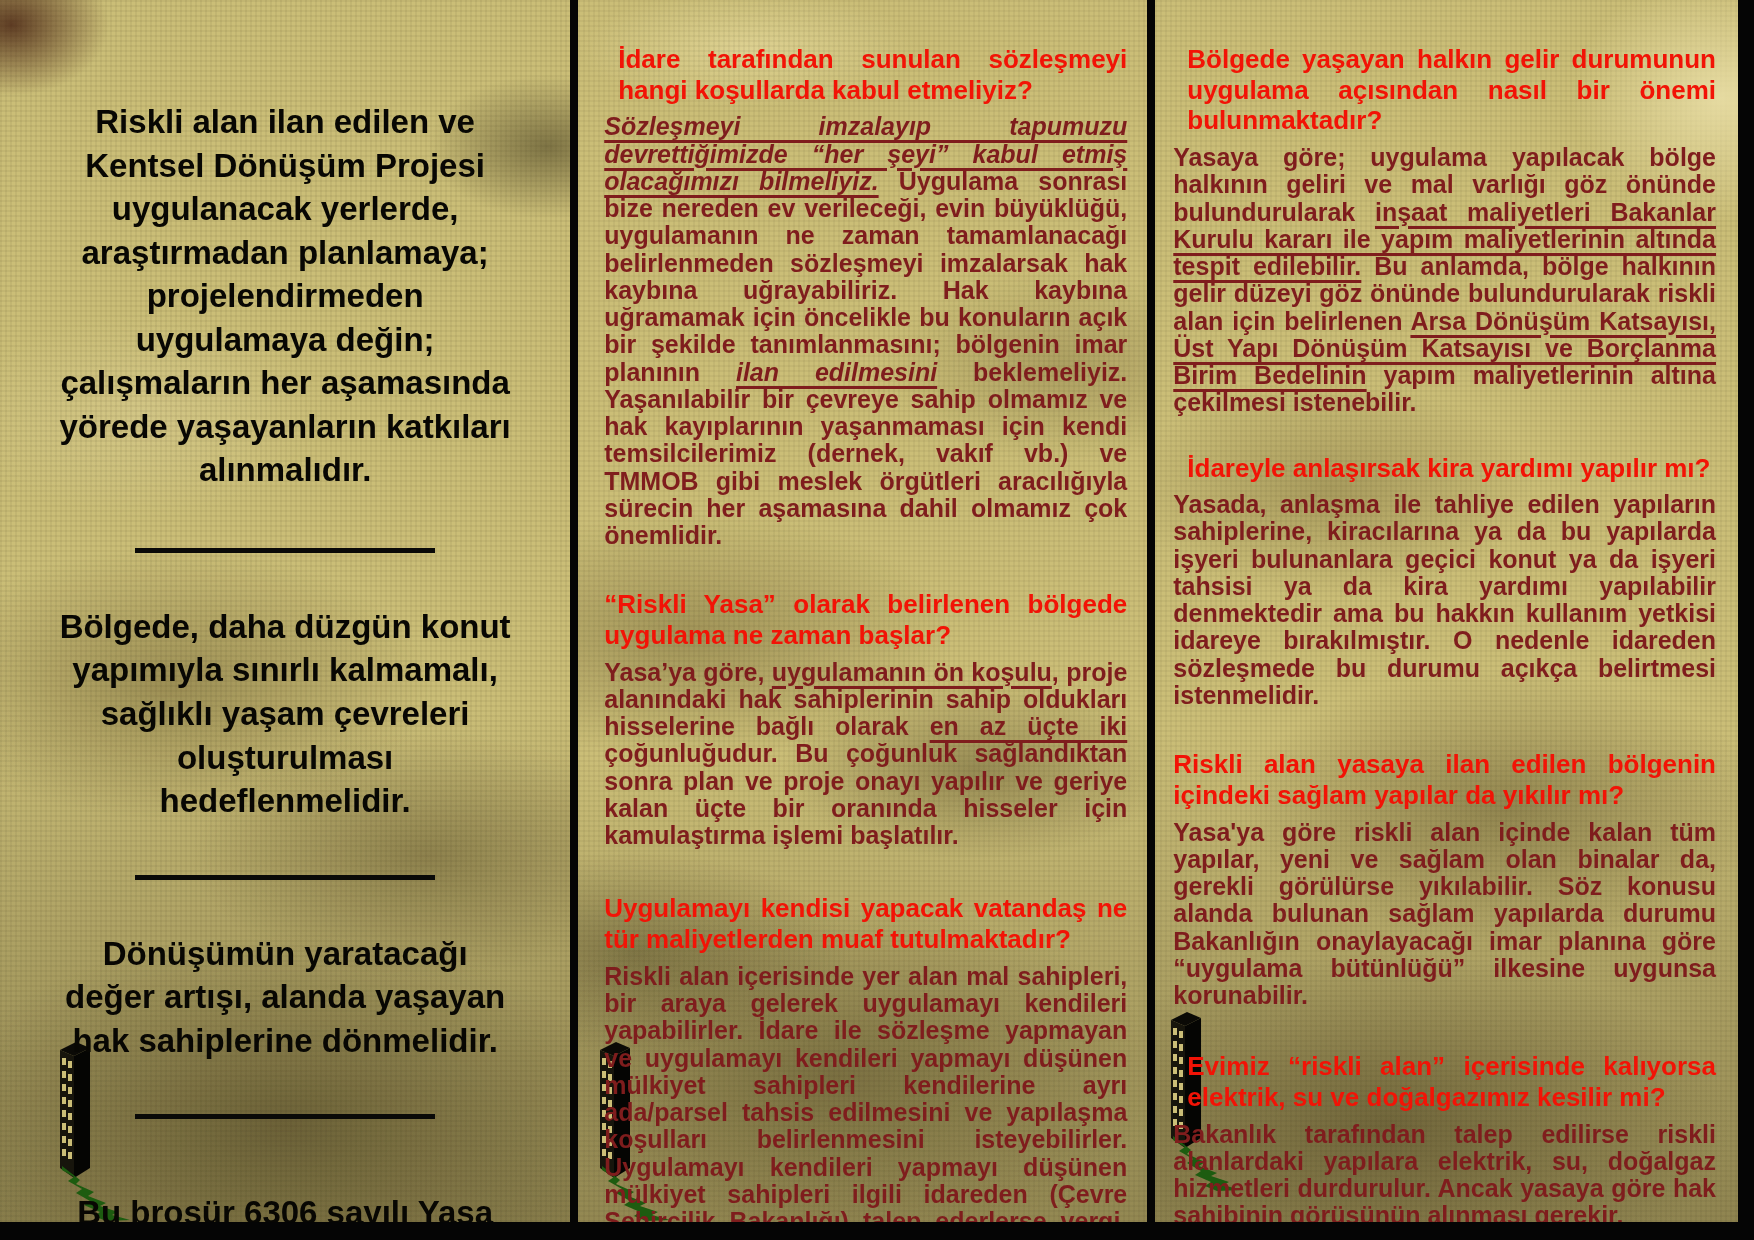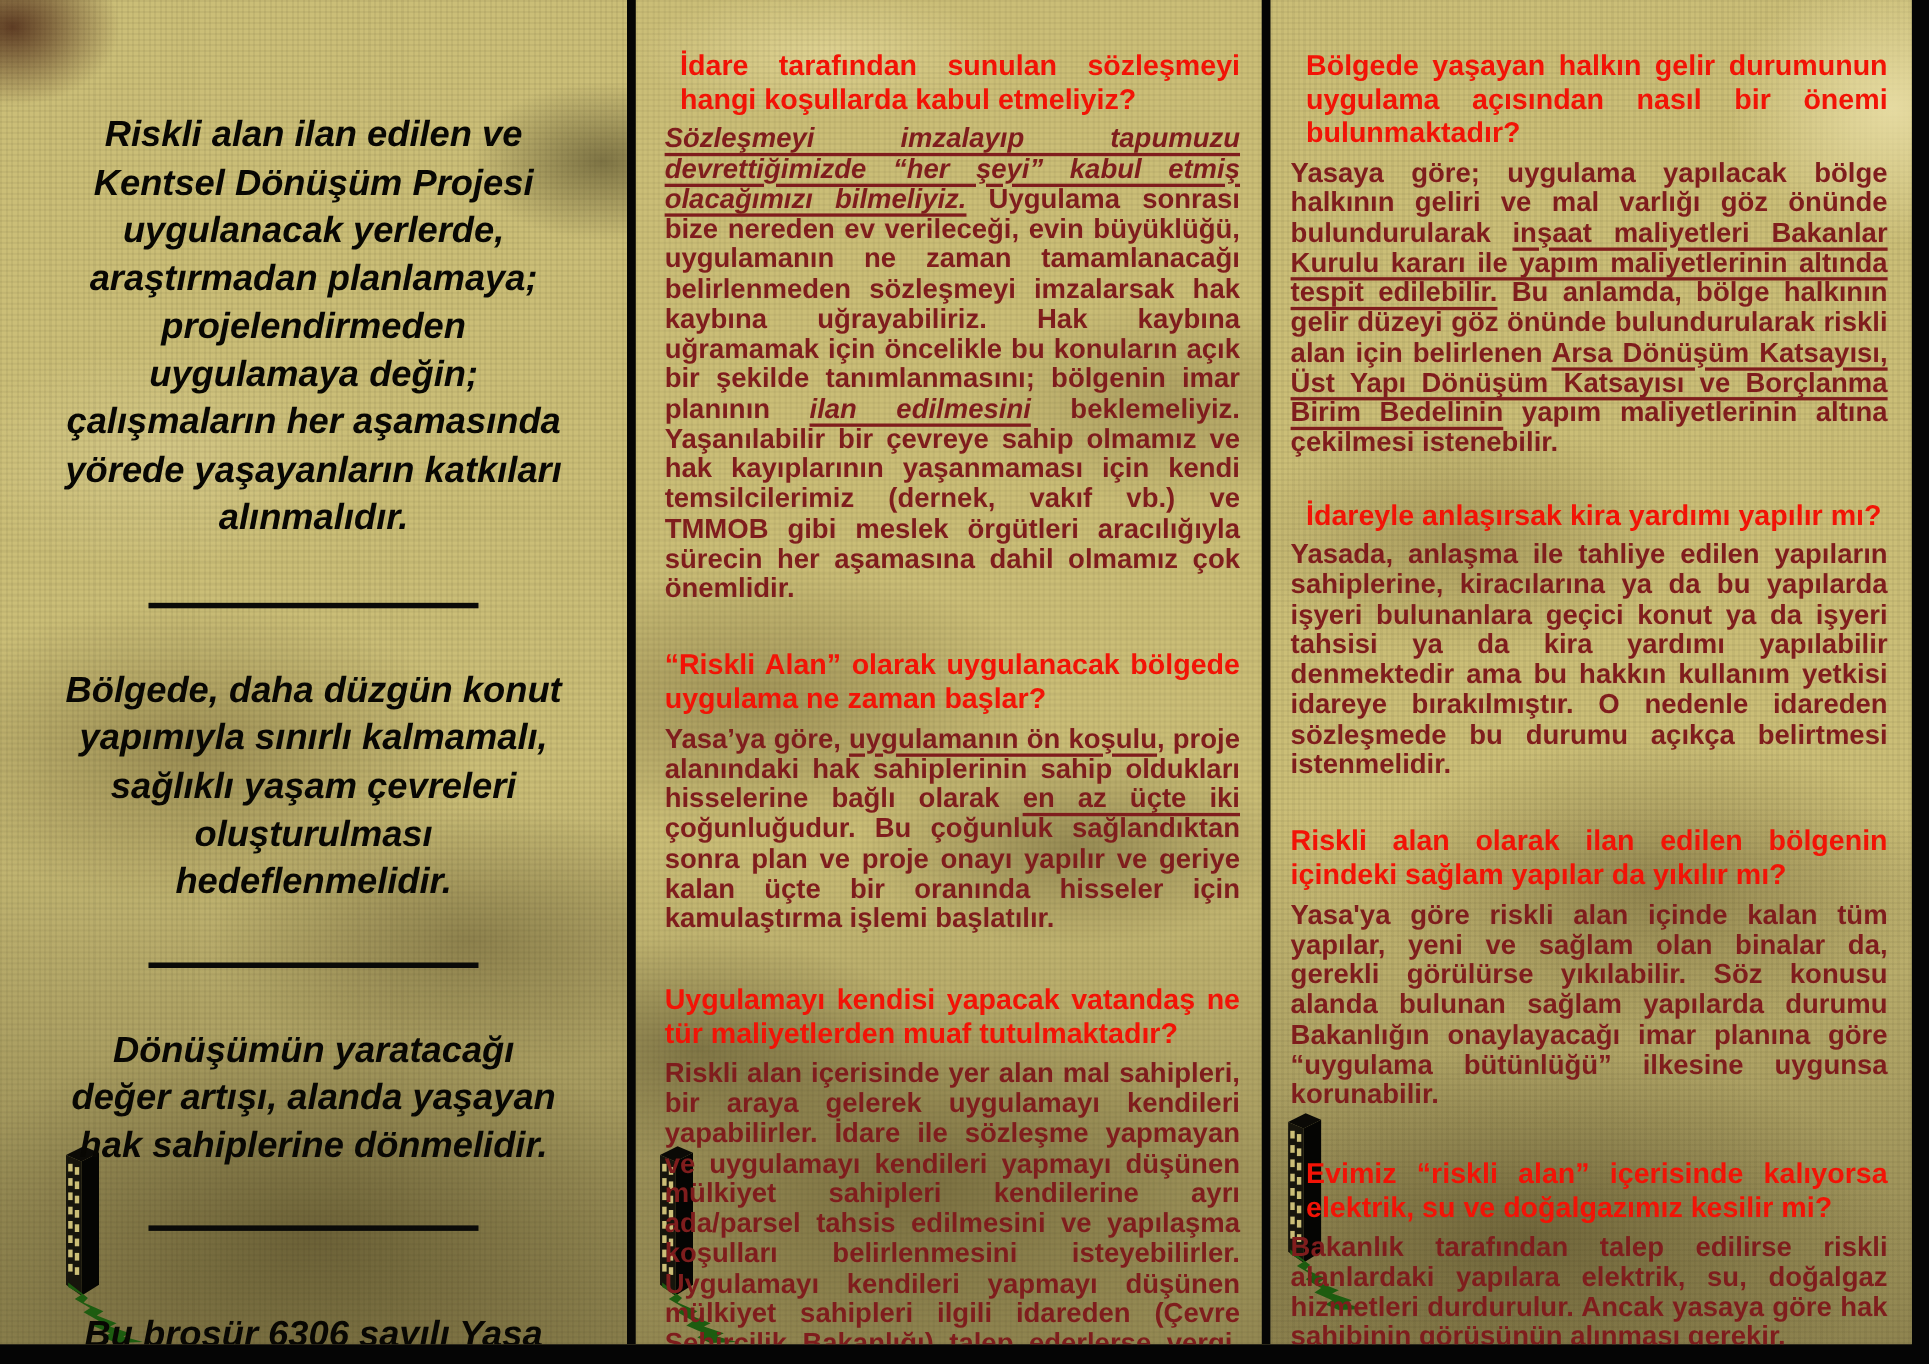--- a/index.html
+++ b/index.html
@@ -54,21 +54,21 @@
       repeating-linear-gradient(90deg, rgba(40,34,14,.05) 0 2px, transparent 2px 5px),
       radial-gradient(ellipse 340px 180px at 30% 40%, rgba(128,114,62,.45), transparent 60%),
       radial-gradient(ellipse 420px 220px at 60% 66%, rgba(98,86,46,.5), transparent 62%),
       radial-gradient(ellipse 520px 260px at 40% 92%, rgba(82,72,38,.58), transparent 66%),
       linear-gradient(to top, rgba(60,52,26,.42), rgba(60,52,26,0) 40%);
   }
   .content{position:relative;z-index:2;}
 
   
   .panel-left .content{padding:100px 58px 0 58px;text-align:center;color:#080703;}
-  .big-para{font-size:33px;line-height:1.32;margin:0;font-style:italic;}
+  .big-para{font-size:33px;line-height:1.32;margin:0;}
   .hline{height:5px;background:#0a0a08;width:300px;margin:52px auto 52px auto;}
   .hl1{margin-top:56px;}
   .hl3{margin-bottom:72px;}
 
   
   .q-heading{
     color:#f21306;font-size:26px;line-height:1.18;margin:0 0 8px 0;
     text-align:justify;
   }
   .q-heading.indent{padding-left:14px;}
@@ -131,21 +131,21 @@
   <div class="vbar"></div>
 
   <div class="panel panel-middle">
     <div class="grunge"></div>
     <div class="content">
       <div class="sect">
         <p class="q-heading indent">İdare tarafından sunulan sözleşmeyi hangi koşullarda kabul etmeliyiz?</p>
         <p class="q-body"><span class="seg-ui">Sözleşmeyi imzalayıp tapumuzu devrettiğimizde “her şeyi” kabul etmiş olacağımızı bilmeliyiz.</span><span> Uygulama sonrası bize nereden ev verileceği, evin büyüklüğü, uygulamanın ne zaman tamamlanacağı belirlenmeden sözleşmeyi imzalarsak hak kaybına uğrayabiliriz. Hak kaybına uğramamak için öncelikle bu konuların açık bir şekilde tanımlanmasını; bölgenin imar planının </span><span class="seg-ui">ilan edilmesini</span><span> beklemeliyiz. Yaşanılabilir bir çevreye sahip olmamız ve hak kayıplarının yaşanmaması için kendi temsilcilerimiz (dernek, vakıf vb.)  ve TMMOB gibi meslek örgütleri aracılığıyla sürecin her aşamasına dahil olmamız çok önemlidir.</span></p>
       </div>
       <div class="sect" style="margin-top:40px">
-        <p class="q-heading">“Riskli Alan” olarak uygulanacak bölgede uygulama ne zaman başlar?</p>
+        <p class="q-heading">“Riskli Yasa” olarak belirlenen bölgede uygulama ne zaman başlar?</p>
         <p class="q-body"><span>Yasa’ya göre, </span><span class="seg-u">uygulamanın ön koşulu</span><span>, proje alanındaki hak sahiplerinin sahip oldukları hisselerine bağlı olarak  </span><span class="seg-u">en az üçte iki</span><span> çoğunluğudur. Bu çoğunluk sağlandıktan sonra plan ve proje onayı yapılır ve geriye kalan üçte bir oranında hisseler için kamulaştırma işlemi başlatılır.</span></p>
       </div>
       <div class="sect" style="margin-top:44px">
         <p class="q-heading">Uygulamayı kendisi yapacak vatandaş ne tür maliyetlerden muaf tutulmaktadır?</p>
         <p class="q-body"><span>Riskli alan içerisinde yer alan mal sahipleri, bir araya gelerek uygulamayı kendileri yapabilirler. İdare ile sözleşme yapmayan ve uygulamayı kendileri yapmayı düşünen mülkiyet sahipleri kendilerine ayrı ada/parsel tahsis edilmesini ve yapılaşma koşulları belirlenmesini isteyebilirler. Uygulamayı kendileri yapmayı düşünen mülkiyet sahipleri ilgili idareden (Çevre Şehircilik Bakanlığı) talep ederlerse vergi, resim ve harç gibi ödemelerden muaf tutulurlar.</span></p>
       </div>
     </div>
     <svg class="logo logo-middle" viewBox="0 0 120 185">
       <polygon points="14,10 30,2 44,8 28,16" fill="#0b0a06"></polygon>
       <polygon points="14,10 28,16 28,138 14,128" fill="#17150c"></polygon>
@@ -179,21 +179,21 @@
     <div class="content">
       <div class="sect">
         <p class="q-heading indent">Bölgede yaşayan halkın gelir durumunun uygulama açısından nasıl bir önemi bulunmaktadır?</p>
         <p class="q-body"><span>Yasaya göre; uygulama yapılacak bölge halkının geliri ve mal varlığı göz önünde bulundurularak </span><span class="seg-u">inşaat maliyetleri Bakanlar Kurulu kararı ile yapım maliyetlerinin altında tespit edilebilir.</span><span> Bu anlamda, bölge halkının gelir düzeyi göz önünde bulundurularak riskli alan için belirlenen </span><span class="seg-u">Arsa Dönüşüm Katsayısı, Üst Yapı Dönüşüm Katsayısı ve Borçlanma Birim Bedelinin</span><span> yapım maliyetlerinin altına çekilmesi istenebilir.</span></p>
       </div>
       <div class="sect" style="">
         <p class="q-heading indent">İdareyle anlaşırsak kira yardımı yapılır mı?</p>
         <p class="q-body"><span>Yasada, anlaşma ile tahliye edilen yapıların sahiplerine, kiracılarına ya da bu yapılarda işyeri bulunanlara geçici konut ya da işyeri tahsisi ya da kira yardımı yapılabilir denmektedir ama bu hakkın kullanım yetkisi idareye bırakılmıştır. O nedenle idareden sözleşmede bu durumu açıkça belirtmesi istenmelidir.</span></p>
       </div>
       <div class="sect" style="margin-top:40px">
-        <p class="q-heading">Riskli alan olarak ilan edilen bölgenin içindeki sağlam yapılar da yıkılır mı?</p>
+        <p class="q-heading">Riskli alan yasaya ilan edilen bölgenin içindeki sağlam yapılar da yıkılır mı?</p>
         <p class="q-body"><span>Yasa'ya göre riskli alan içinde kalan tüm yapılar, yeni ve sağlam olan binalar da, gerekli görülürse yıkılabilir.  Söz konusu alanda bulunan sağlam yapılarda durumu Bakanlığın onaylayacağı imar planına göre “uygulama bütünlüğü” ilkesine uygunsa korunabilir.</span></p>
       </div>
       <div class="sect" style="margin-top:42px">
         <p class="q-heading indent">Evimiz “riskli alan” içerisinde kalıyorsa elektrik, su ve doğalgazımız kesilir mi?</p>
         <p class="q-body"><span>Bakanlık tarafından talep edilirse riskli alanlardaki yapılara elektrik, su, doğalgaz hizmetleri durdurulur. Ancak yasaya göre hak sahibinin görüşünün alınması gerekir.</span></p>
       </div>
     </div>
     <svg class="logo logo-right" viewBox="0 0 120 185">
       <polygon points="14,10 30,2 44,8 28,16" fill="#0b0a06"></polygon>
       <polygon points="14,10 28,16 28,138 14,128" fill="#17150c"></polygon>

